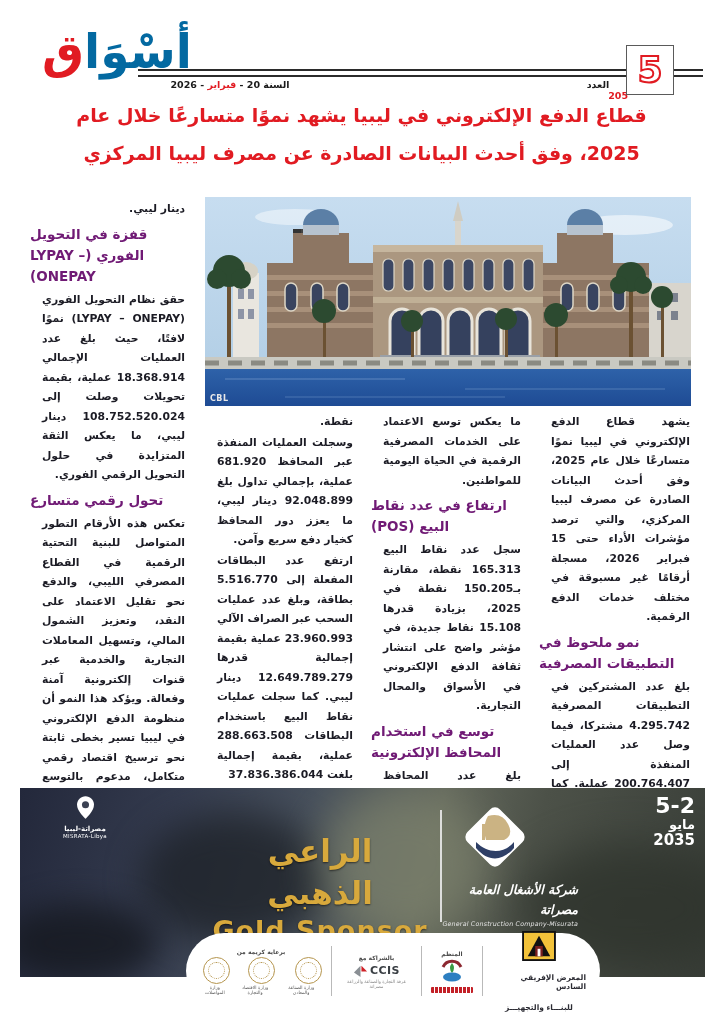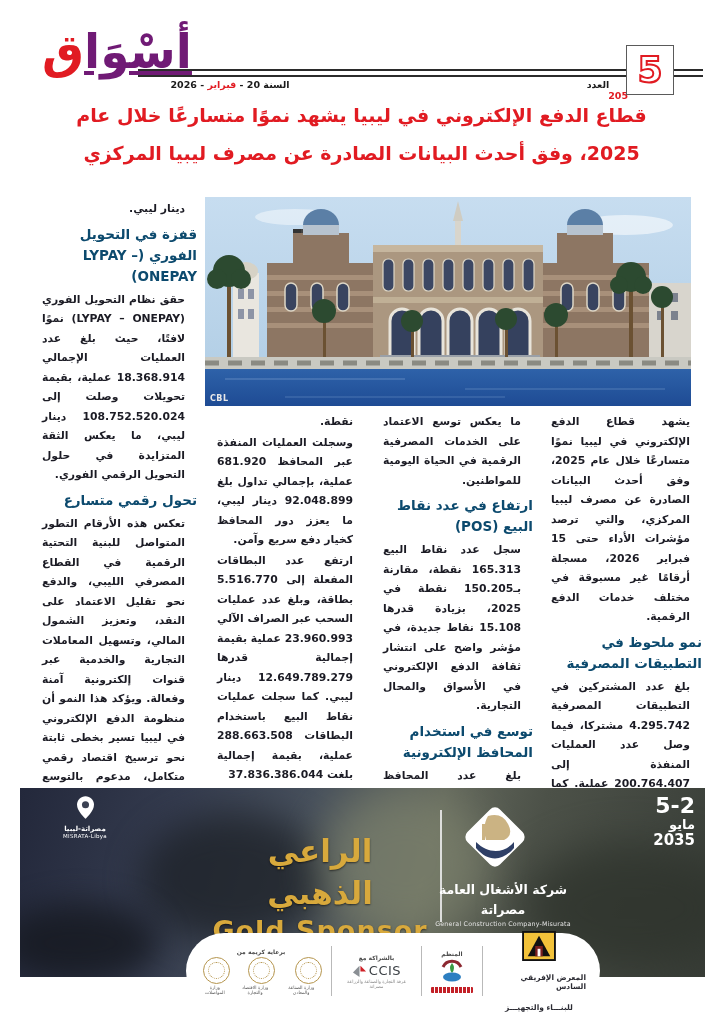--- a/index.html
+++ b/index.html
@@ -1,21 +1,21 @@
 <!DOCTYPE html>
 <html lang="ar"><head>
 <meta charset="utf-8">
 <style>
   html,body{margin:0;padding:0;background:#fff;}
   .page{position:relative;width:723px;height:1024px;background:#ffffff;overflow:hidden;
         font-family:"DejaVu Sans",sans-serif;}
   
   .logo{position:absolute;top:16px;left:42px;direction:rtl;font-weight:bold;
         font-size:47px;line-height:72px;letter-spacing:-1px;}
-  .logo .lg-main{color:#701a75;text-decoration:underline;}
+  .logo .lg-main{color:#0369a1;}
   .logo .lg-accent{color:#e11b22;}
   .rule{position:absolute;left:138px;width:565px;top:69px;height:4px;
         border-top:2px solid #2b2b2b;border-bottom:2px solid #2b2b2b;}
   .dateline{position:absolute;top:79px;left:160px;width:140px;text-align:center;
         direction:rtl;font-size:9.5px;font-weight:bold;color:#1a1a1a;}
   .dateline .red{color:#e11b22;}
   .issueline{position:absolute;top:79px;left:568px;width:60px;text-align:center;
         direction:rtl;font-size:9.5px;font-weight:bold;color:#1a1a1a;}
   .issueline .red{color:#e11b22;margin-left:48px;}
   .pagebox{position:absolute;top:45px;left:626px;width:46px;height:48px;background:#fff;
@@ -25,21 +25,21 @@
   
   .headline{position:absolute;top:96px;left:28px;width:667px;margin:0;direction:rtl;
         text-align:center;color:#e11b22;font-size:19px;font-weight:bold;line-height:38px;}
   
   .col{position:absolute;direction:rtl;text-align:justify;}
   #col-far-left{left:30px;top:199px;width:167px;}
   #col-center-left{left:205px;top:412px;width:160px;}
   #col-mid{left:371px;top:412px;width:162px;}
   #col-right{left:539px;top:412px;width:163px;}
   .body{font-size:10.8px;font-weight:bold;color:#1b1b24;line-height:19.5px;margin:0 12px 1px;}
-  .subhead{font-size:13.5px;font-weight:bold;color:#0c4a6e;text-align:right;
+  .subhead{font-size:13.5px;font-weight:bold;color:#701a75;text-align:left;
         line-height:21px;margin:5px 0 3px;}
   
   .photo{position:absolute;left:205px;top:197px;width:486px;height:209px;margin:0;overflow:hidden;}
   .photo svg{display:block;}
   .photo figcaption{position:absolute;left:5px;bottom:3px;color:#e8e8e8;font-size:8px;
         font-weight:bold;letter-spacing:.5px;}
   
   .banner{position:absolute;left:20px;top:788px;width:685px;height:189px;overflow:hidden;
         background:linear-gradient(105deg,#23283b 0%,#343b4e 22%,#47505c 40%,#63685c 58%,#4c5148 72%,#41463f 88%,#383d37 100%);}
   .blob{position:absolute;border-radius:50%;}
@@ -50,21 +50,21 @@
   .pin-wrap{position:absolute;left:30px;top:8px;width:70px;text-align:center;color:#fff;}
   .pin-wrap .ar{font-size:7px;font-weight:bold;margin-top:2px;}
   .pin-wrap .en{font-size:5.5px;letter-spacing:.3px;}
   .gold-title{position:absolute;left:190px;top:42px;width:220px;text-align:center;direction:rtl;}
   .gold-title .ar{font-size:31px;font-weight:bold;color:#d8a93c;line-height:42px;
         text-shadow:0 1px 2px rgba(0,0,0,.55);}
   .gold-title .en{font-size:27px;font-weight:bold;color:#d8a93c;letter-spacing:1px;
         line-height:34px;text-shadow:0 1px 2px rgba(0,0,0,.55);}
   .v-divider{position:absolute;left:420px;top:22px;width:1.5px;height:112px;background:#e9e9e9;opacity:.9;}
   .gcc-logo{position:absolute;left:432px;top:6px;}
-  .gcc-name{position:absolute;left:408px;top:92px;width:150px;text-align:center;direction:rtl;}
+  .gcc-name{position:absolute;left:408px;top:92px;width:150px;direction:rtl;font-style:italic;}
   .gcc-name .ar{font-size:12.5px;font-weight:bold;color:#fff;line-height:20px;}
   .gcc-name .en{font-size:6.3px;color:#e4e4e4;letter-spacing:.2px;}
   .banner-date{position:absolute;left:590px;top:6px;width:85px;text-align:right;color:#fff;
         direction:rtl;font-weight:bold;line-height:1.1;}
   .banner-date .d1{font-size:22px;}
   .banner-date .d2{font-size:13px;}
   .banner-date .d3{font-size:15px;}
   
   .footer-panel{position:absolute;left:186px;top:933px;width:414px;height:76px;background:#fff;
         border-radius:42px;z-index:3;display:flex;direction:rtl;align-items:center;
@@ -72,21 +72,21 @@
   .fp-item{display:flex;flex-direction:column;align-items:center;justify-content:center;}
   .fp-label{font-size:6px;font-weight:bold;color:#4a4a4a;margin-bottom:2px;direction:rtl;}
   .fp-div{width:1px;height:50px;background:#b9b9b9;}
   .expo-name{font-size:7.5px;font-weight:bold;color:#2b2b33;direction:rtl;line-height:9px;margin-top:12px;}
   .seal-row{display:flex;gap:5px;}
   .seal{width:25px;height:25px;border-radius:50%;border:1.5px solid #b5954d;
         display:flex;align-items:center;justify-content:center;}
   .seal-inner{width:15px;height:15px;border-radius:50%;border:1px dotted #b5954d;}
   .seal-label{font-size:4.5px;color:#555;margin-top:1px;text-align:center;direction:rtl;}
   .ccis-row{display:flex;align-items:center;gap:2px;direction:ltr;}
-  .ccis-text{font-size:13px;font-weight:normal;color:#3a3f44;letter-spacing:.5px;}
+  .ccis-text{font-size:11px;font-weight:bold;color:#3a3f44;letter-spacing:.5px;}
   .ccis-sub{font-size:4.5px;color:#888;margin-top:1px;direction:rtl;text-align:center;}
   .org-caption{width:42px;height:6px;margin-top:2px;
         background:repeating-linear-gradient(90deg,#c32027 0 3px,#fff 3px 4px);border-radius:1px;}
 </style>
 </head>
 <body>
 
 <div class="page">
 
   <div class="logo"><span class="lg-main">أسْوَا</span><span class="lg-accent">ق</span></div>

